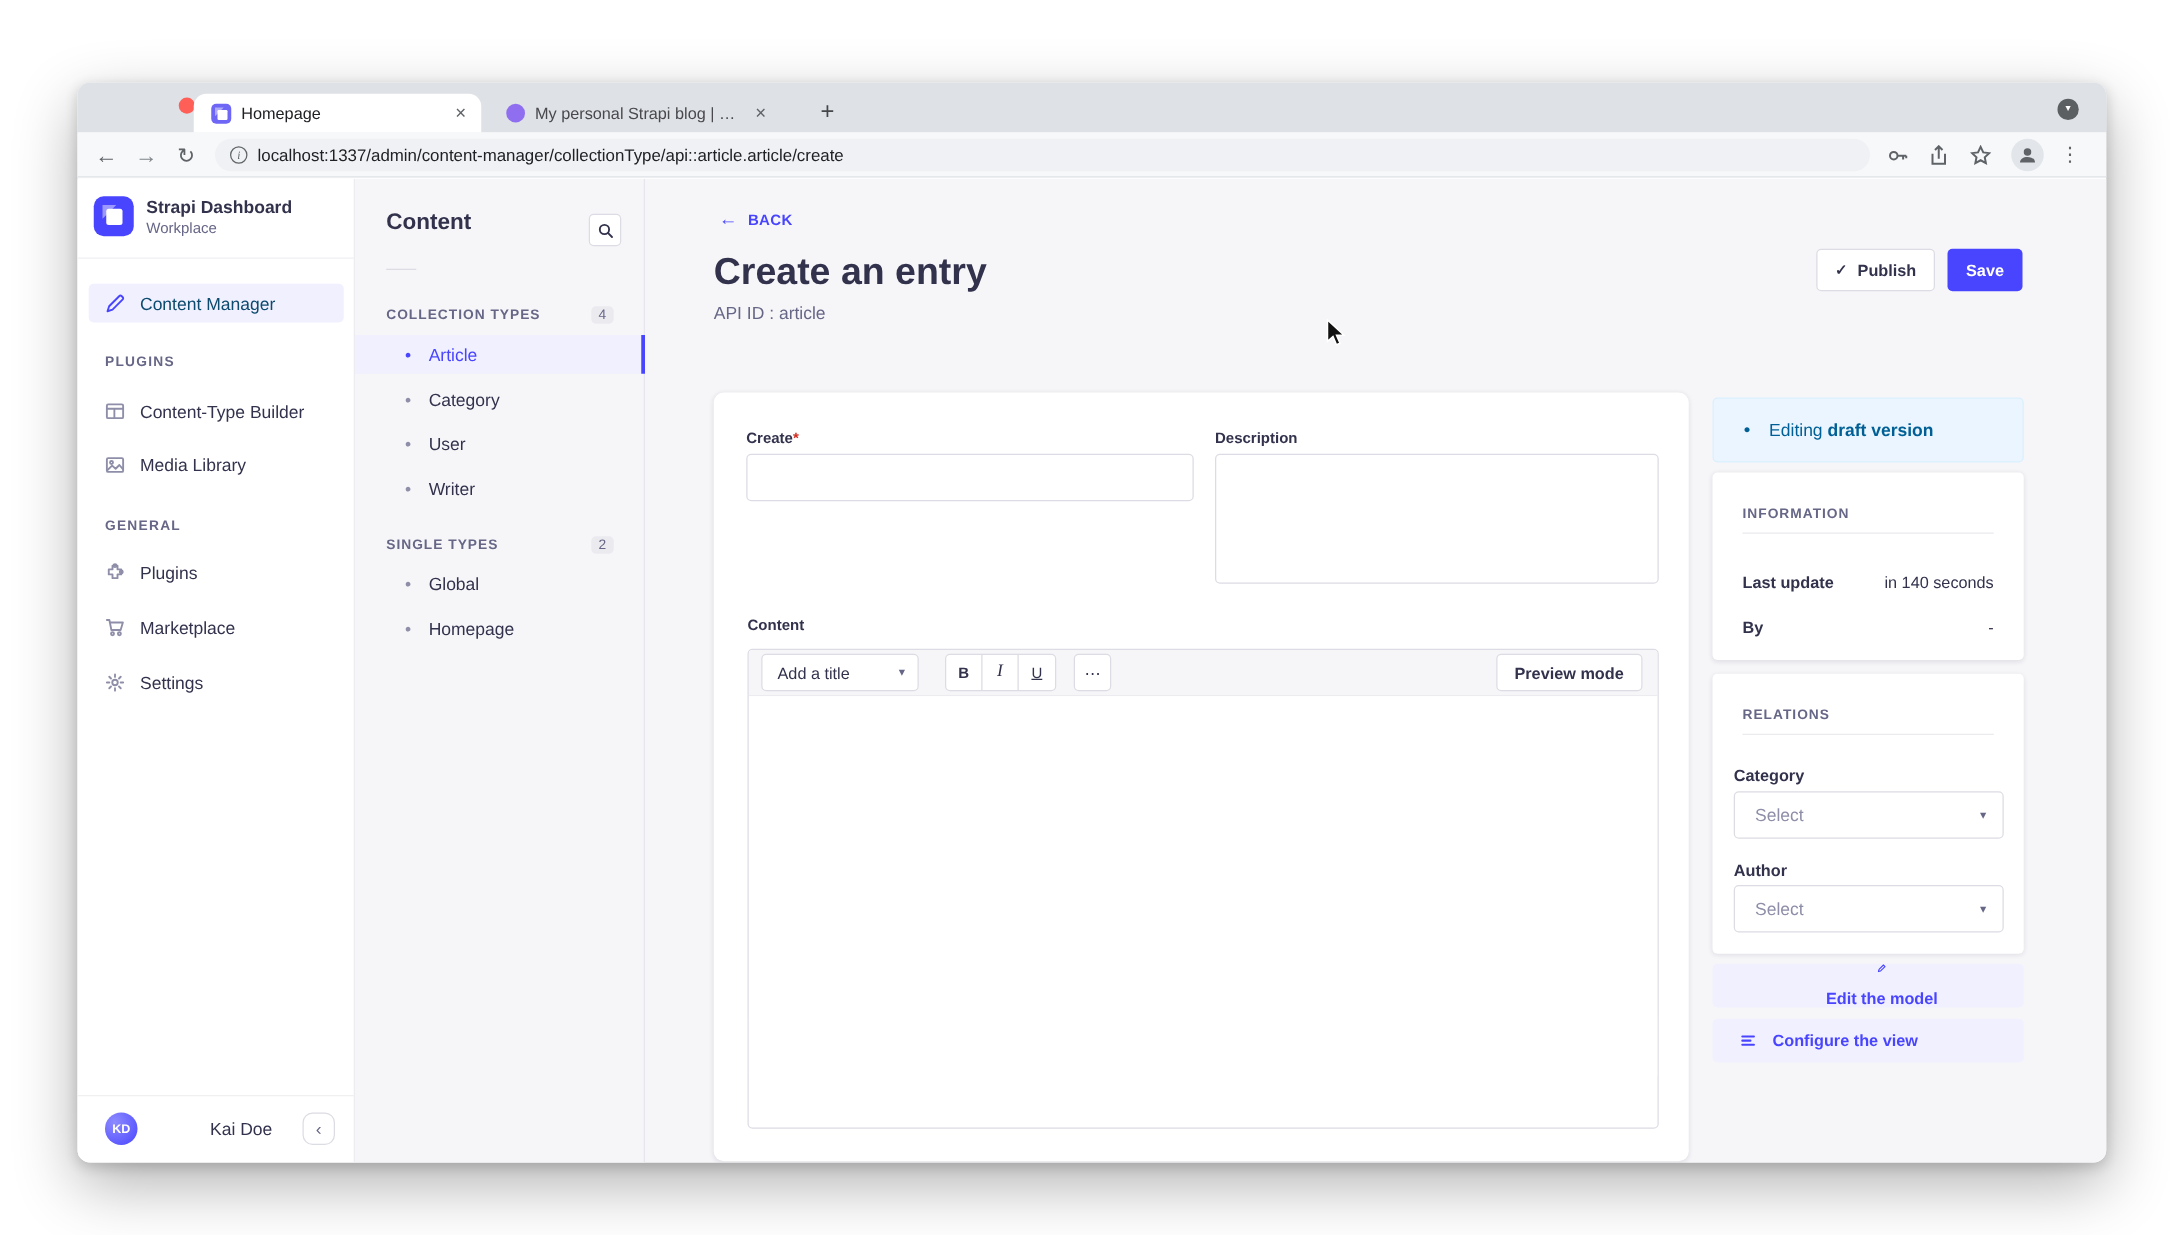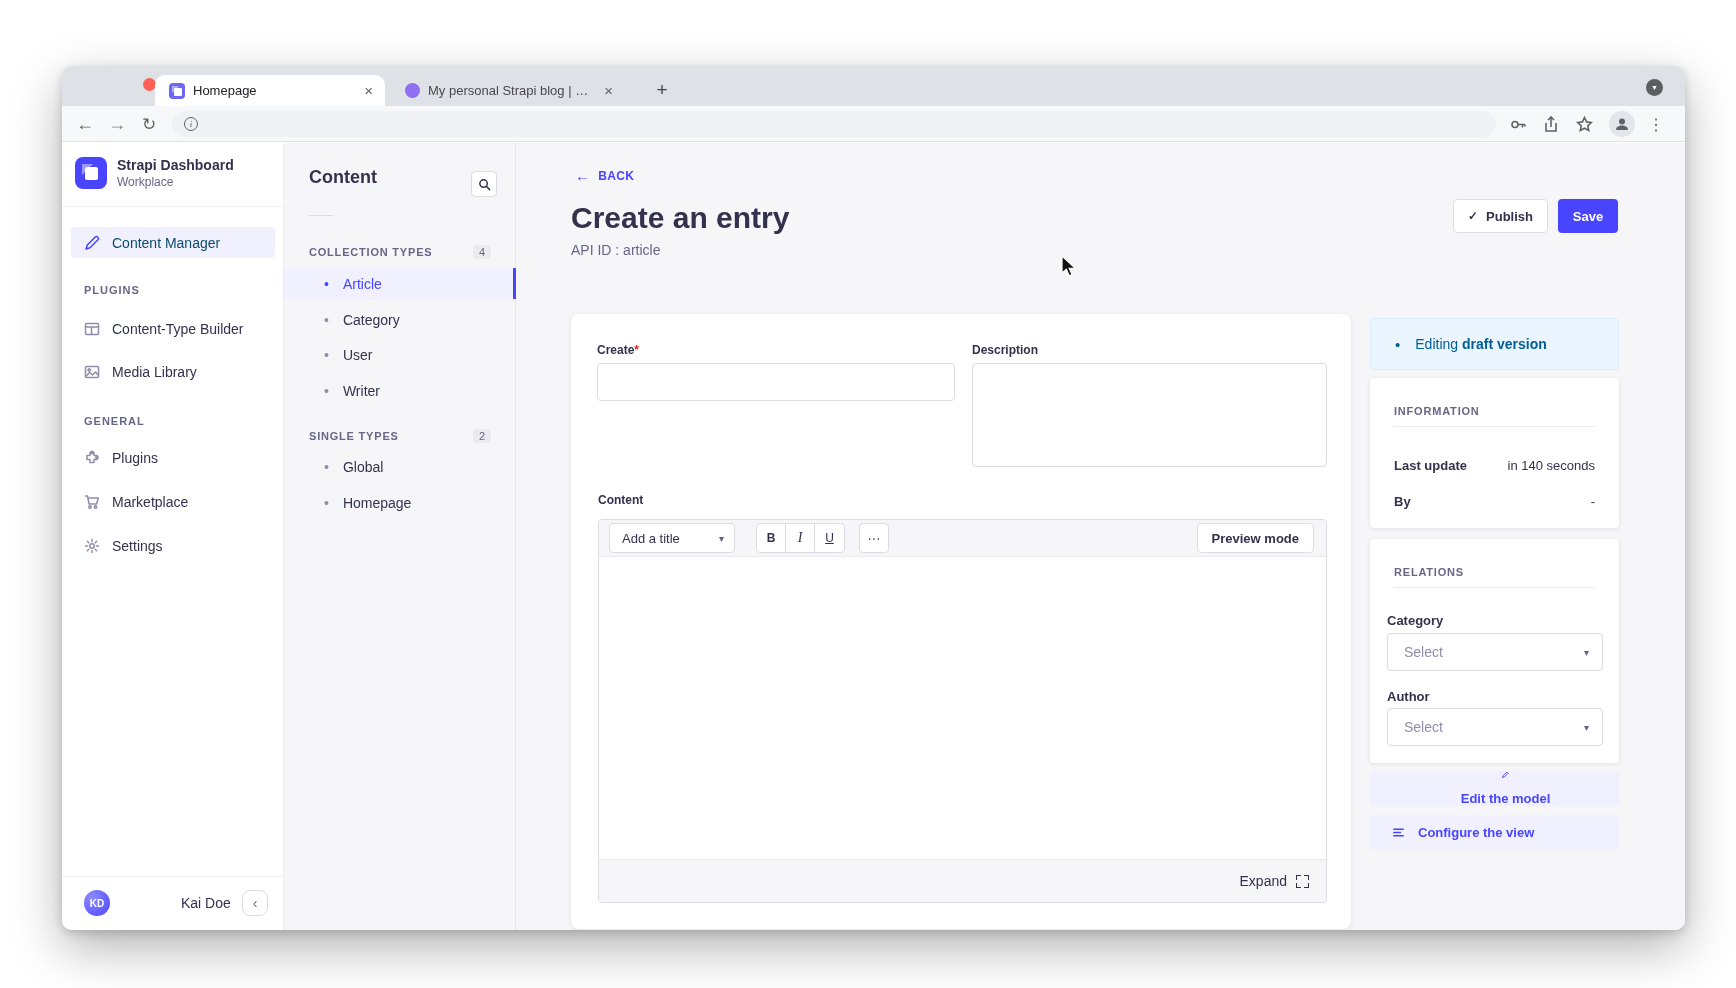--- a/index.html
+++ b/index.html
@@ -53,21 +53,21 @@
   .nav-sep { position:absolute; left:0; top:63px; width:100%; height:1px; background:#f0f0f3; }
   .nav-active { position:absolute; left:9px; top:84px; width:204px; height:31px; background:#f0f0ff; border-radius:4px; display:flex; align-items:center; gap:12px; padding-left:13px; }
   .nav-active .label { font-size:14px; font-weight:500; color:#0c4a6e; }
   .sec-label { position:absolute; left:22px; font-size:11px; font-weight:700; letter-spacing:1px; color:#666687; }
   .nav-item { position:absolute; left:9px; width:204px; height:31px; display:flex; align-items:center; gap:12px; padding-left:13px; }
   .nav-item .label { font-size:14px; color:#32324d; }
   .icon16 { width:16px; height:16px; flex:0 0 16px; }
   .icon16 svg { width:16px; height:16px; stroke:#8e8ea9; fill:none; stroke-width:1.5; stroke-linecap:round; stroke-linejoin:round; }
   .nav-active .icon16 svg { stroke:#4945ff; }
   .nav-footer-sep { position:absolute; left:0; top:733px; width:100%; height:1px; background:#f0f0f3; }
-  .user-row { position:absolute; left:22px; top:747px; display:flex; align-items:center; gap:23px; }
+  .user-row { position:absolute; left:22px; top:747px; display:flex; align-items:center; gap:10px; }
   .user-avatar { width:26px; height:26px; border-radius:50%; background:radial-gradient(circle at 30% 30%, #8d8bff, #4945ff); color:#fff; font-size:10px; font-weight:700; display:flex; align-items:center; justify-content:center; }
   .user-name { font-size:14px; color:#32324d;margin-left:48px; }
   .collapse-btn { position:absolute; left:180px; top:747px; width:26px; height:26px; border:1px solid #dcdce4; border-radius:8px; background:#fff; color:#666687; font-size:14px; display:flex; align-items:center; justify-content:center; }
 
   
   .subnav { position:absolute; left:222px; top:0; width:232px; height:100%; background:#f6f6f9; border-right:1px solid #e6e6ec; }
   .subnav-title { position:absolute; left:25px; top:24px; font-size:18px; font-weight:700; color:#32324d; }
   .subnav-search { position:absolute; left:187px; top:28px; width:26px; height:26px; border:1px solid #dcdce4; border-radius:4px; background:#fff; display:flex; align-items:center; justify-content:center; }
   .subnav-search svg { width:13px; height:13px; stroke:#32324d; fill:none; stroke-width:1.6; stroke-linecap:round; }
   .subnav-divider { position:absolute; left:25px; top:72px; width:24px; height:1px; background:#dcdce4; }
@@ -156,20 +156,21 @@
       <div class="newtab">+</div>
       <div class="tabsearch">▼</div>
     </div>
 
     <div class="toolbar">
       <div class="navbtn" style="left:8px;">←</div>
       <div class="navbtn" style="left:40px; color:#80868b;">→</div>
       <div class="navbtn" style="left:72px; font-size:17px;">↻</div>
       <div class="omnibox">
         <span class="info-ic">i</span>
+        <span class="url">localhost:1337/admin/content-manager/collectionType/api::article.article/create</span>
       </div>
       <div class="tbicon" style="left:1442px;">
         <svg width="17" height="17" viewBox="0 0 17 17">
             <circle cx="5" cy="8.5" r="3"></circle>
             <path d="M8 8.5h7M12.5 8.5v3M15 8.5v2"></path>
           </svg>
       </div>
       <div class="tbicon" style="left:1475px;">
         <svg width="16" height="17" viewBox="0 0 16 17">
             <path d="M3 7v8h10V7M8 1v10M5 4l3-3 3 3"></path>
@@ -360,29 +361,20 @@
                 <span class="cell u">U</span>
               </div>
               <div class="btn-more">
                 <span>⋯</span>
               </div>
               <div class="btn-preview">
                 <span>Preview mode</span>
               </div>
             </div>
             <div class="ed-body"></div>
-            <div class="ed-footer">
-              <span>Expand</span>
-              <span class="expand-ic">
-                  <i></i>
-                  <i></i>
-                  <i></i>
-                  <i></i>
-                </span>
-            </div>
           </div>
         </div>
 
         <div class="panel">
           <div class="draft-banner">
             <span class="dot">•</span>
             <span>
               <span>Editing</span>
               <b>draft version</b>
             </span>

